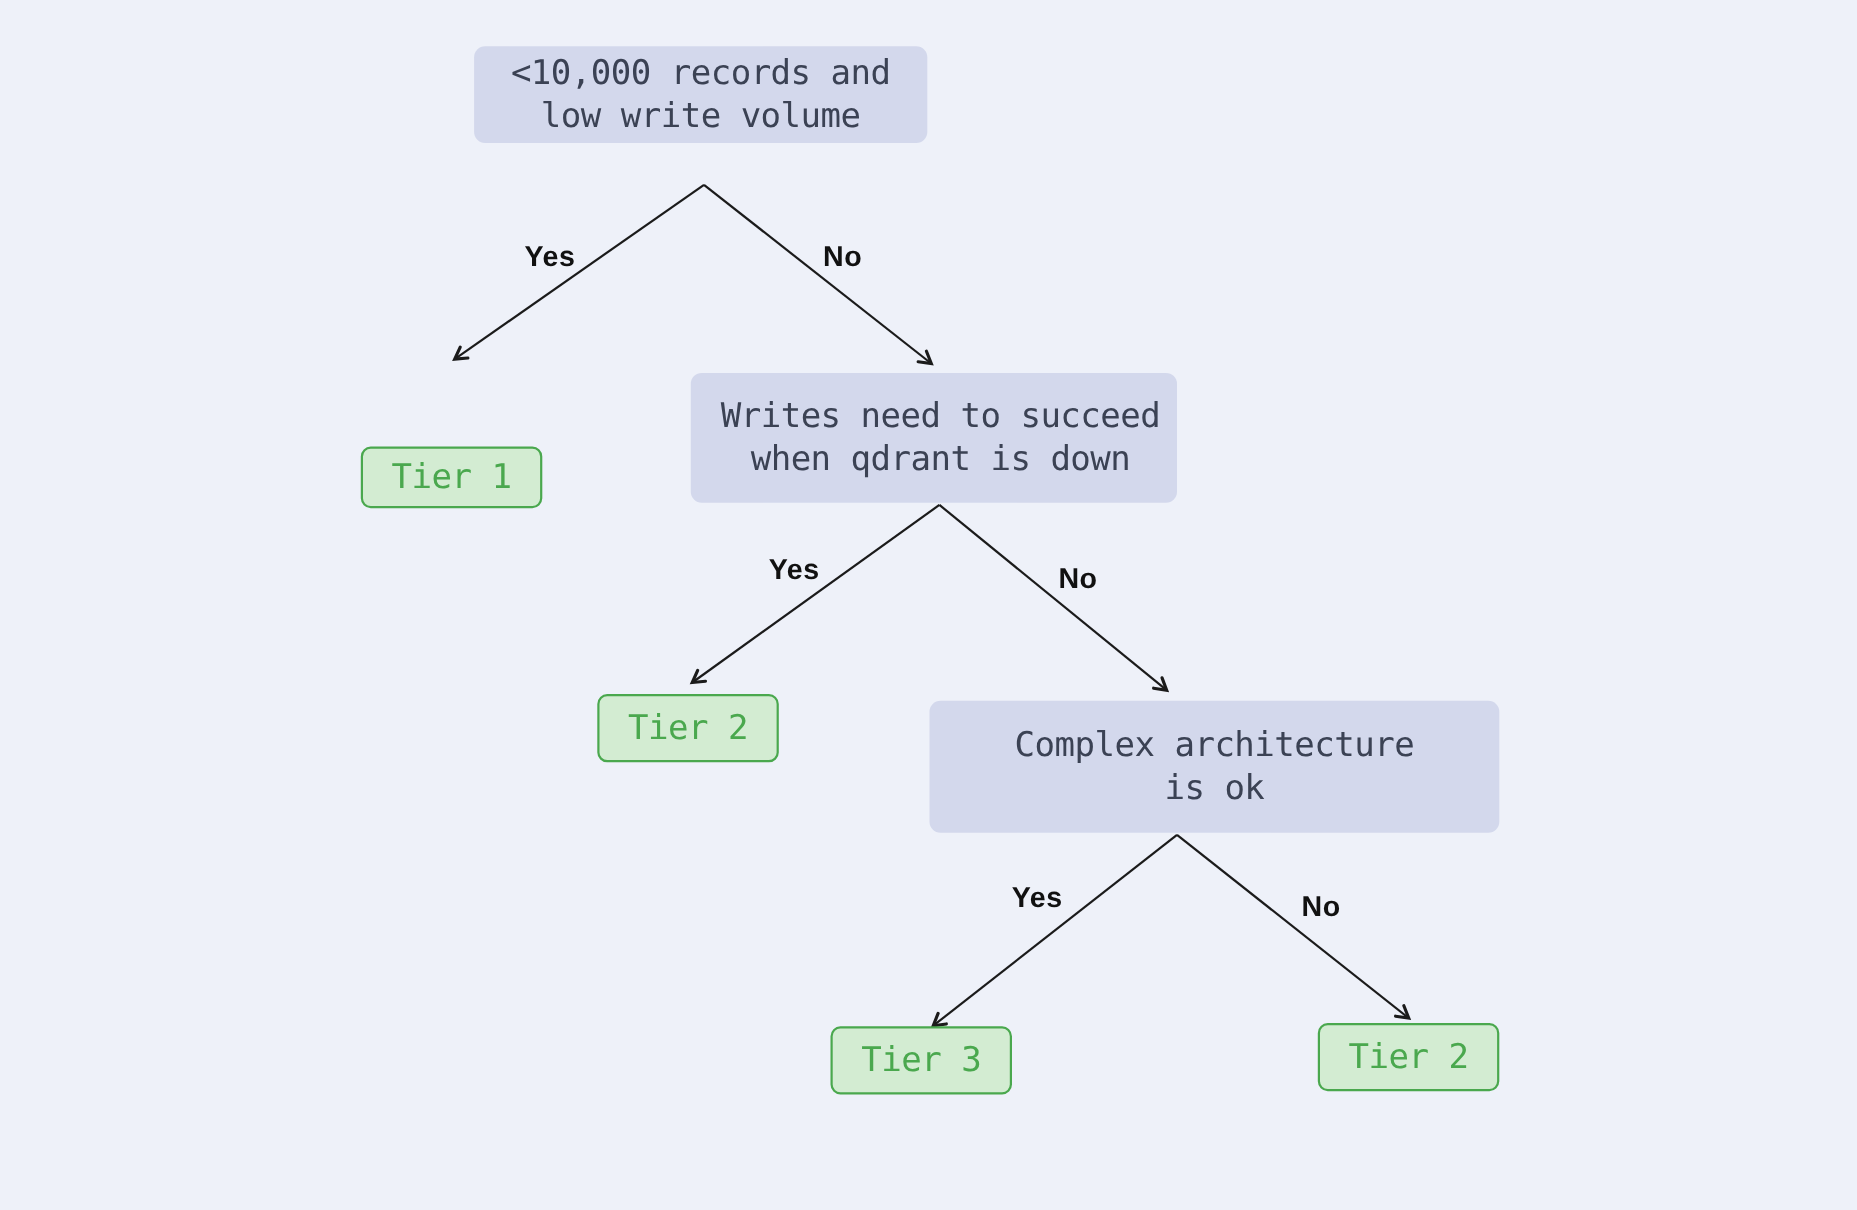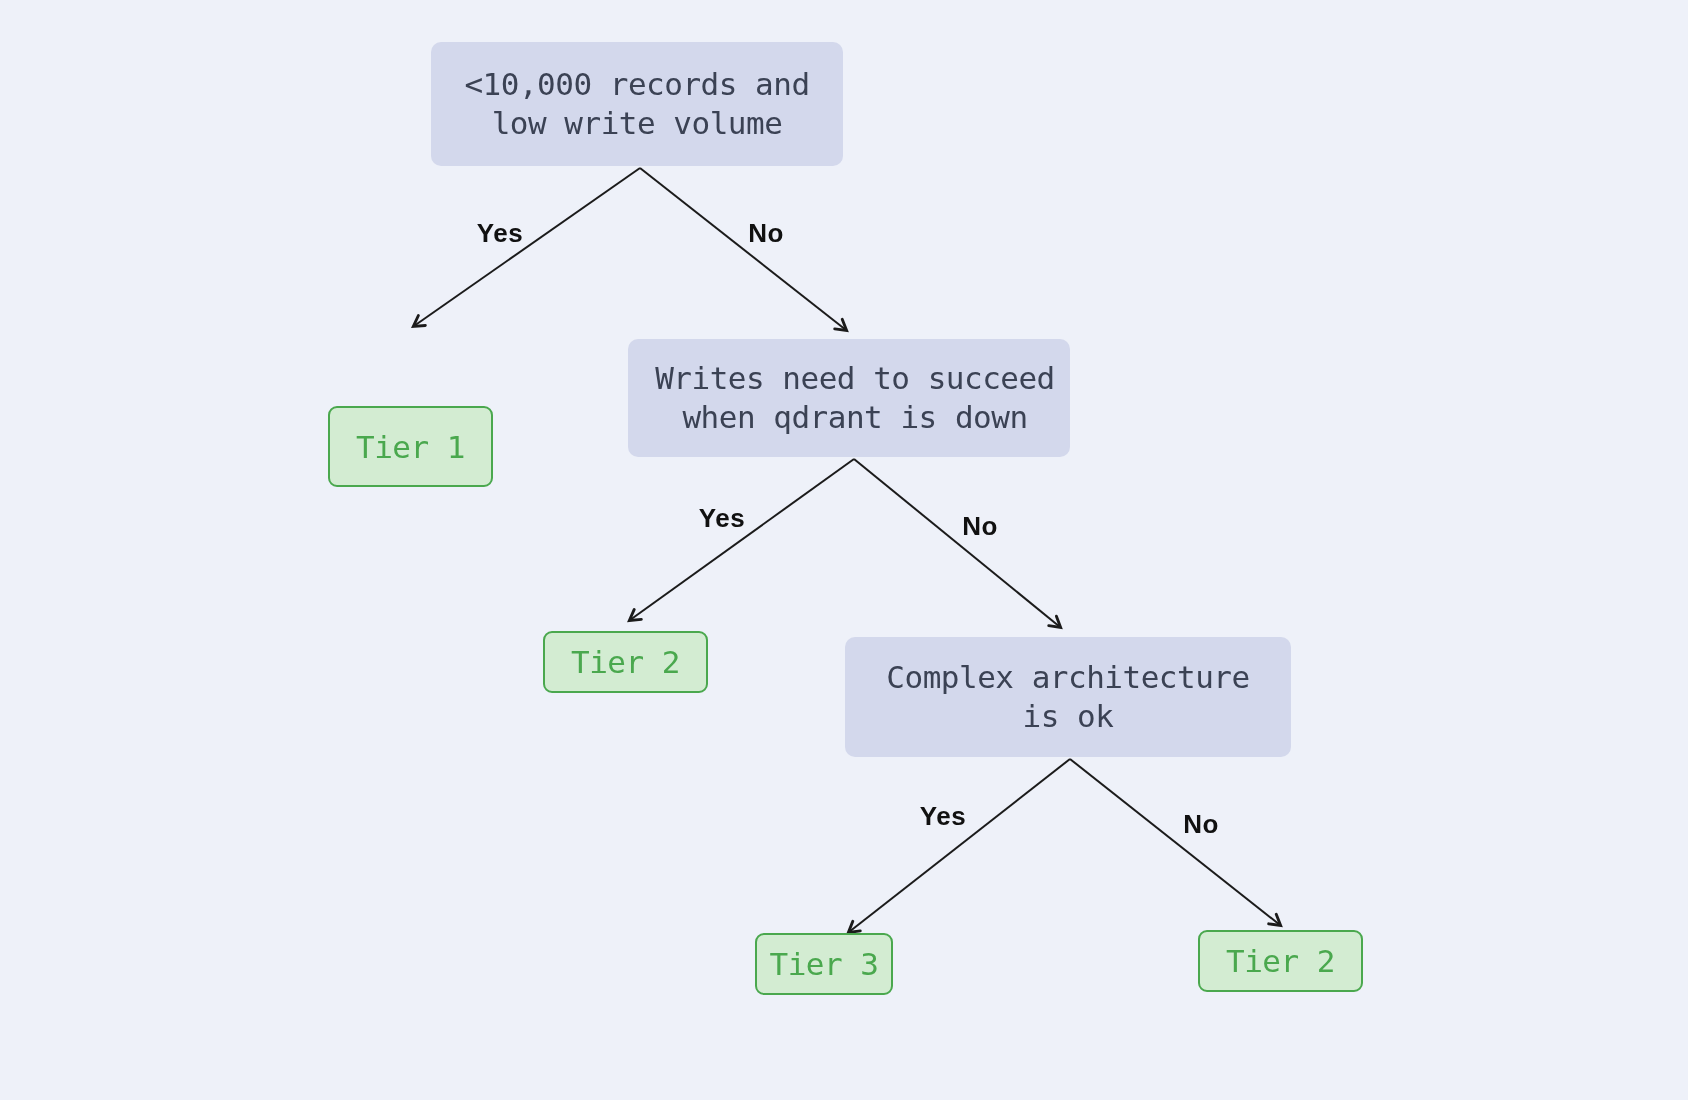--- a/index.html
+++ b/index.html
@@ -73,34 +73,34 @@
     <g stroke="#1b1b1b" stroke-width="2" fill="none">
       <line x1="640" y1="168" x2="414" y2="326" marker-end="url(#arrow)"></line>
       <line x1="640" y1="168" x2="846" y2="330" marker-end="url(#arrow)"></line>
       <line x1="854" y1="459" x2="630" y2="620" marker-end="url(#arrow)"></line>
       <line x1="854" y1="459" x2="1060" y2="627" marker-end="url(#arrow)"></line>
       <line x1="1070" y1="759" x2="849" y2="932" marker-end="url(#arrow)"></line>
       <line x1="1070" y1="759" x2="1280" y2="925" marker-end="url(#arrow)"></line>
     </g>
   </svg>
 
-  <div class="node decision" style="left:431px; top:42px; width:412px; height:124px;">&lt;10,000 records and
+  <div class="node decision" style="left:431px; top:42px; width:412px; height:88px;">&lt;10,000 records and
 low write volume</div>
 
   <div class="node decision" style="left:628px; top:339px; width:442px; height:118px;padding-left:12px;">Writes need to succeed
 when qdrant is down</div>
 
-  <div class="node decision" style="left:845px; top:637px; width:446px; height:120px;">Complex architecture
+  <div class="node decision" style="left:845px; top:637px; width:518px; height:120px;">Complex architecture
 is ok</div>
 
-  <div class="node outcome" style="left:328px; top:406px; width:165px; height:81px;">Tier 1</div>
+  <div class="node outcome" style="left:328px; top:406px; width:165px; height:56px;">Tier 1</div>
 
   <div class="node outcome" style="left:543px; top:631px; width:165px; height:62px;">Tier 2</div>
 
-  <div class="node outcome" style="left:755px; top:933px; width:138px; height:62px;">Tier 3</div>
+  <div class="node outcome" style="left:755px; top:933px; width:165px; height:62px;">Tier 3</div>
 
   <div class="node outcome" style="left:1198px; top:930px; width:165px; height:62px;">Tier 2</div>
 
   <div class="edge-label" style="left:500px; top:233px;">Yes</div>
 
   <div class="edge-label" style="left:766px; top:233px;">No</div>
 
   <div class="edge-label" style="left:722px; top:518px;">Yes</div>
 
   <div class="edge-label" style="left:980px; top:526px;">No</div>

